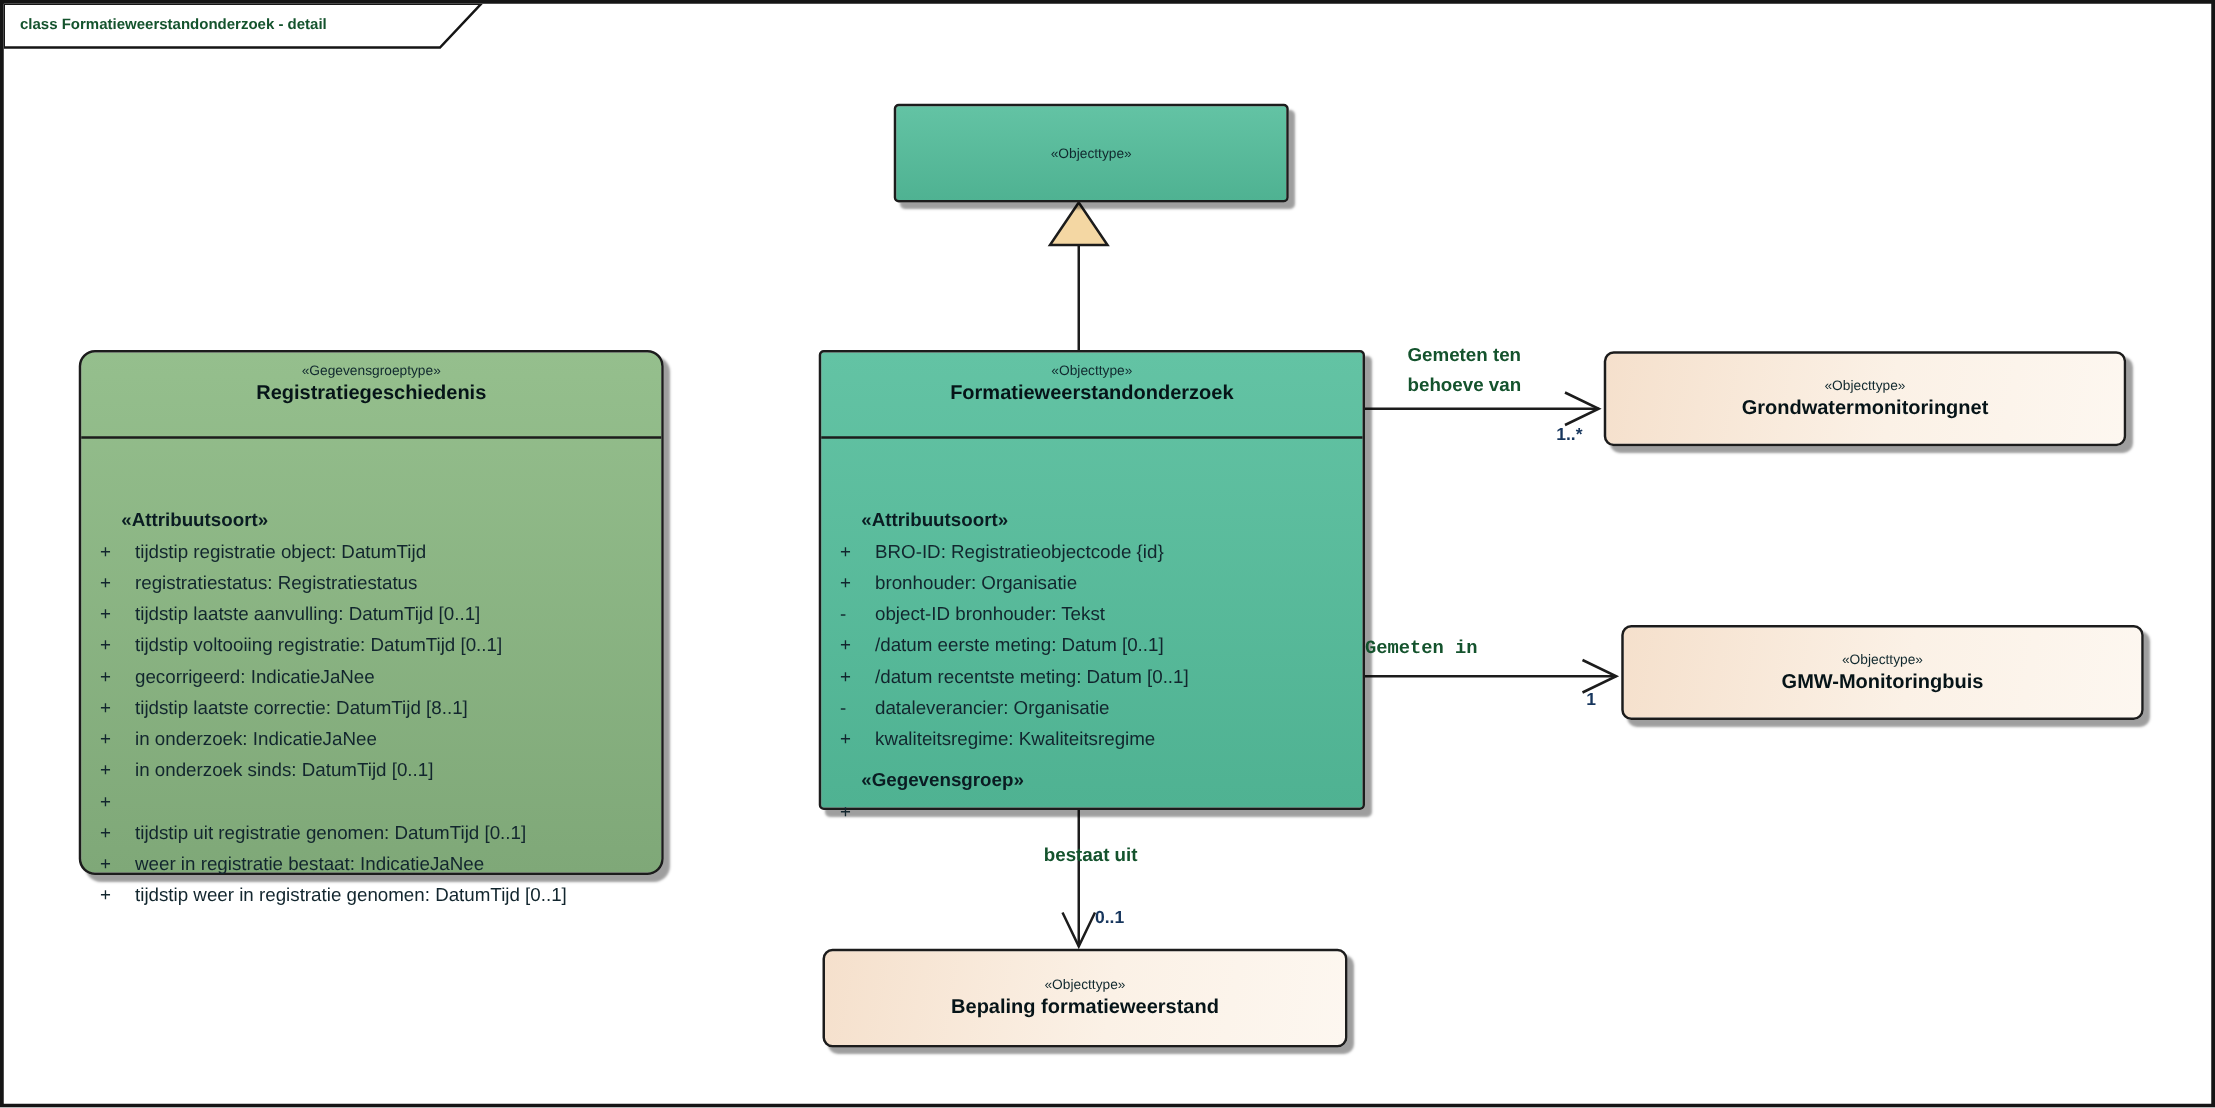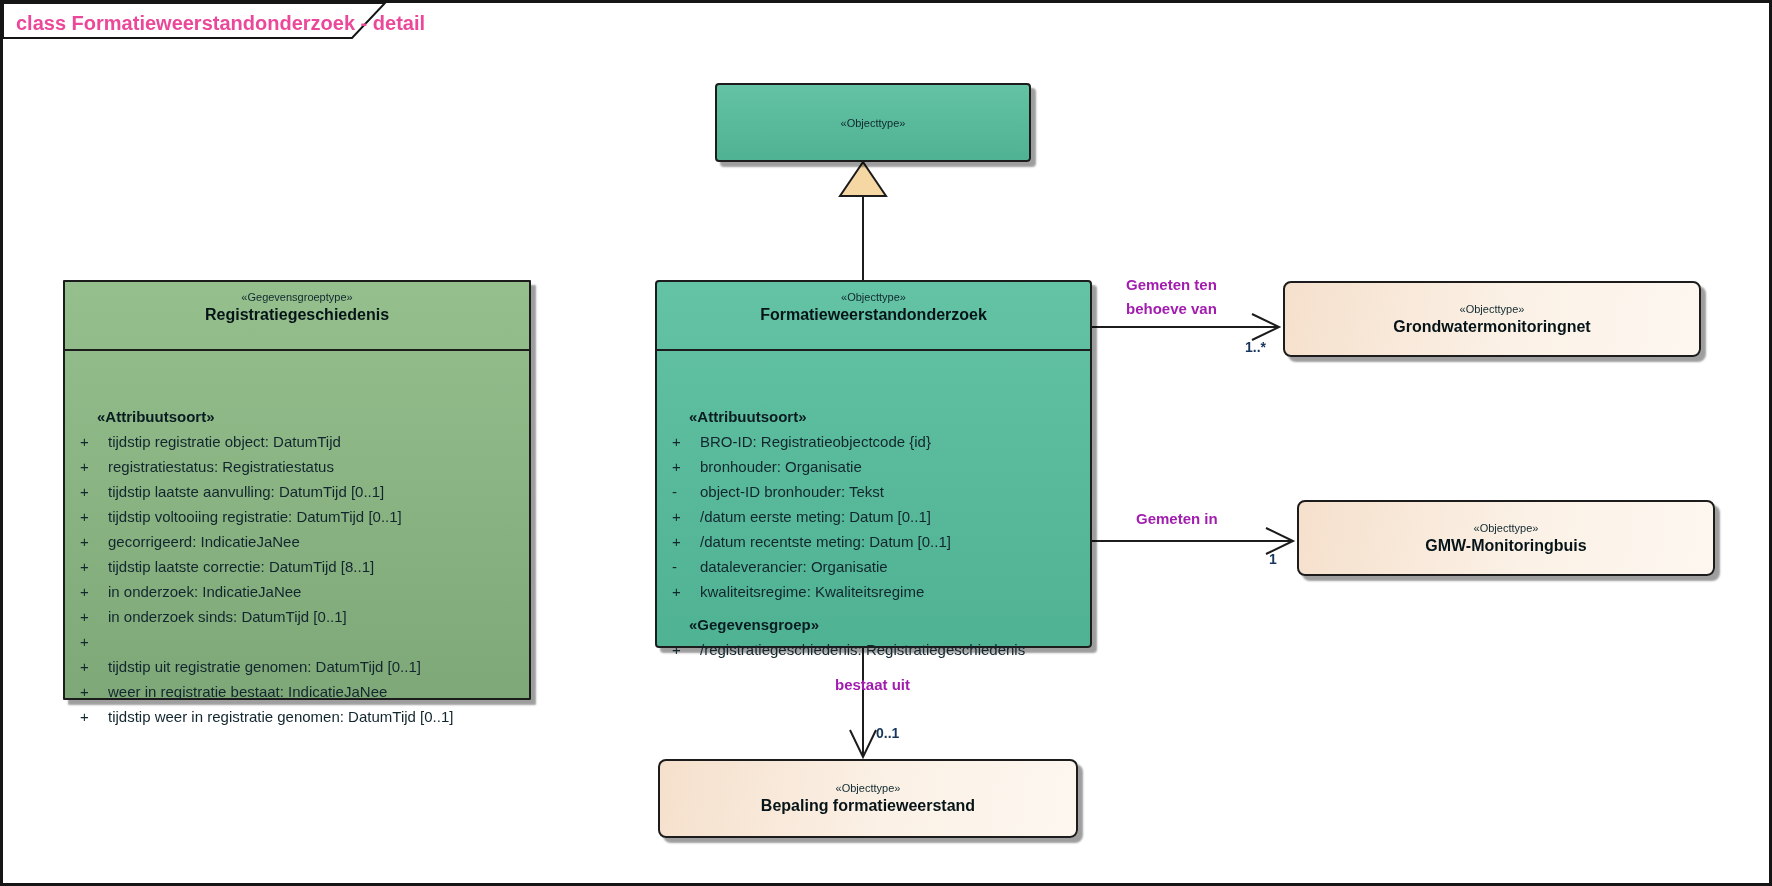--- a/index.html
+++ b/index.html
@@ -9,49 +9,49 @@
     width:1772px; height:886px;
     background:#ffffff;
     border:3px solid #151515;
     font-family:"Liberation Sans", sans-serif;
     overflow:hidden;
   }
   #wires { position:absolute; left:0; top:0; width:100%; height:100%; z-index:1; pointer-events:none; }
 
   .frame-title {
     position:absolute; left:13px; top:9px; z-index:3;
-    font-size:20px; font-weight:bold; color:#ec4899;
+    font-size:12px; font-weight:bold; color:#14532d;
   }
 
   .uml-class {
     position:absolute; z-index:2;
     border:2px solid #1c1c1c;
     box-shadow:5px 5px 2px rgba(0,0,0,0.38);
     color:#12262e;
   }
   .uml-class.teal  { background:linear-gradient(180deg,#63c3a4 0%, #4fb292 100%); border-radius:4px; }
-  .uml-class.green { background:linear-gradient(180deg,#95bf8d 0%, #7fa878 100%); border-radius:1px; }
+  .uml-class.green { background:linear-gradient(180deg,#95bf8d 0%, #7fa878 100%); border-radius:13px; }
   .uml-class.cream { background:linear-gradient(100deg,#f5e0cc 0%, #fbf1e6 55%, #fdf7f0 100%); border-radius:8px; }
 
   .cls-header { text-align:center; padding-top:9px; }
   .cls-header.with-sep { border-bottom:2px solid #1c1c1c; }
   .stereotype { font-size:11px; color:#10282e; }
   .cls-name   { font-size:16px; font-weight:bold; color:#061418; padding-top:3px; }
 
   .single .cls-header { display:flex; flex-direction:column; justify-content:center; height:100%; padding-top:0; }
 
   .cls-body { padding:8px 6px 0 10px; font-size:15px;margin-top:45px; }
   .section-heading { font-weight:bold; padding-left:22px; height:25px; line-height:25px; color:#0a1c22; }
   .section-heading.second { margin-top:8px; }
   .attr-line { display:flex; height:25px; line-height:25px; white-space:nowrap; }
   .attr-vis  { width:33px; flex:0 0 33px; text-align:left; padding-left:5px; }
 
   .edge-label {
     position:absolute; z-index:3;
-    font-size:15px; font-weight:bold; color:#a21caf;
+    font-size:15px; font-weight:bold; color:#14532d;
     white-space:pre-line; line-height:24px;
   }
   .mult {
     position:absolute; z-index:3;
     font-size:14px; font-weight:bold; color:#17365d;
   }
 </style>
 </head>
 <body>
 
@@ -170,21 +170,20 @@
           <span class="attr-vis">-</span>
           <span>dataleverancier: Organisatie</span>
         </div>
       <div class="attr-line">
           <span class="attr-vis">+</span>
           <span>kwaliteitsregime: Kwaliteitsregime</span>
         </div>
       <div class="section-heading second">«Gegevensgroep»</div>
       <div class="attr-line">
           <span class="attr-vis">+</span>
-          <span>/registratiegeschiedenis: Registratiegeschiedenis</span>
         </div>
     </div>
   </div>
 
   <div class="uml-class cream single" style="left:1280px; top:278px; width:418px; height:76px;">
     <div class="cls-header">
       <div class="stereotype">«Objecttype»</div>
       <div class="cls-name">Grondwatermonitoringnet</div>
     </div>
   </div>
@@ -200,19 +199,19 @@
     <div class="cls-header">
       <div class="stereotype">«Objecttype»</div>
       <div class="cls-name">Bepaling formatieweerstand</div>
     </div>
   </div>
 
   <div class="edge-label" style="left:1123px; top:270px;">Gemeten ten
 behoeve van</div>
   <div class="mult" style="left:1242px; top:336px;">1..*</div>
 
-  <div class="edge-label" style="left:1133px; top:504px;">Gemeten in</div>
+  <div class="edge-label" style="left:1089px; top:504px;font-family:Liberation Mono, monospace;">Gemeten in</div>
   <div class="mult" style="left:1266px; top:548px;">1</div>
 
   <div class="edge-label" style="left:812px; top:670px;margin-left:20px;">bestaat uit</div>
   <div class="mult" style="left:873px; top:722px;">0..1</div>
 
 </div>
 
 </body></html>

